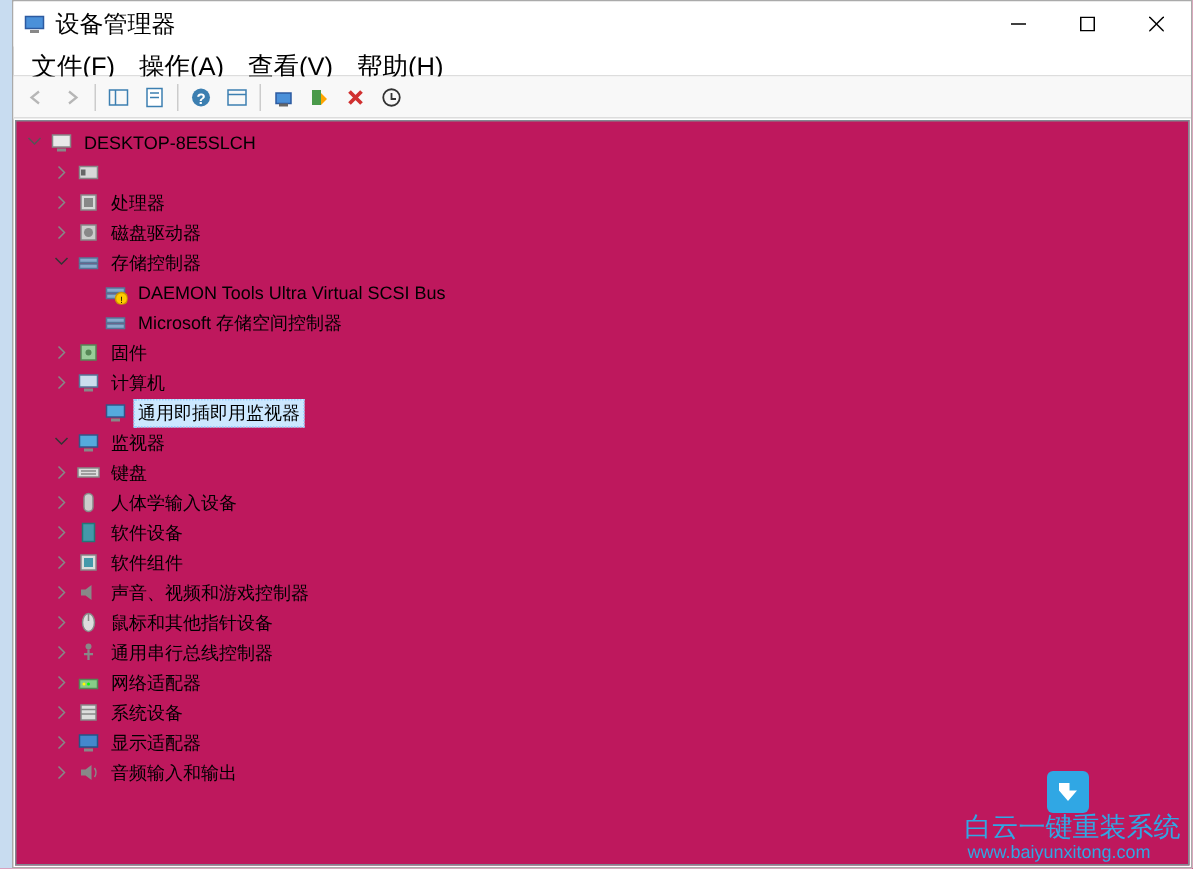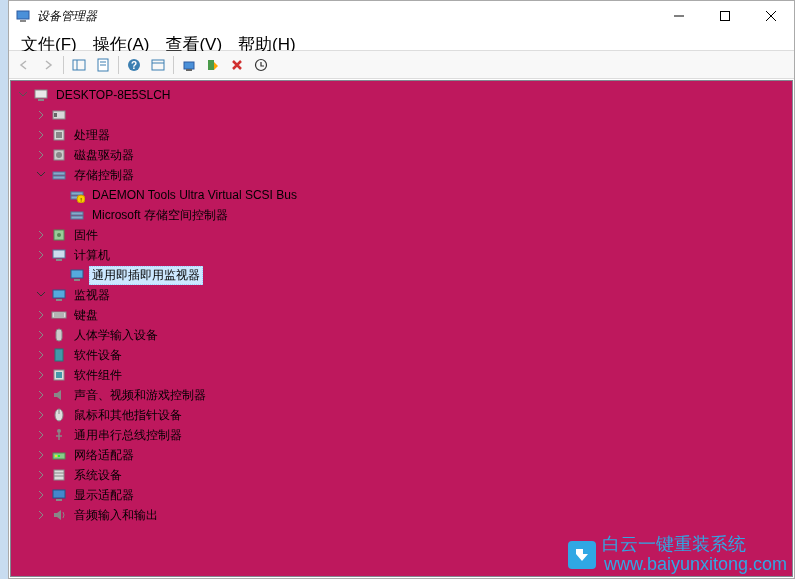--- a/index.html
+++ b/index.html
@@ -2,44 +2,44 @@
 <html><head>
   <meta charset="utf-8">
   <style>
     * { margin: 0; padding: 0; box-sizing: border-box; font-family: "Microsoft YaHei", "Segoe UI", Tahoma, sans-serif; }
     body { width: 795px; height: 579px; background: #fff; position: relative; overflow: hidden; }
     
     .window { position: absolute; left: 8px; top: 0; width: 787px; height: 579px; border: 1px solid #aaa; background: #fff; display: flex; flex-direction: column; }
     
     .titlebar { height: 30px; display: flex; align-items: center; padding-left: 6px; background: #fff; }
     .titlebar-icon { width: 16px; height: 16px; margin-right: 6px; }
-    .titlebar-text { font-size: 12px; flex: 1; font-style: italic; }
+    .titlebar-text { font-size: 16px; flex: 1; }
     .win-controls { display: flex; height: 30px; }
     .win-btn { width: 46px; height: 30px; display: flex; align-items: center; justify-content: center; font-size: 10px; cursor: default; }
     
     .menubar { height: 20px; display: flex; padding: 0 4px; font-size: 17px; border-bottom: 1px solid #ddd; }
     .menu-item { padding: 2px 8px; cursor: default; }
     
     .toolbar { height: 28px; display: flex; align-items: center; padding: 0 4px; gap: 2px; border-bottom: 1px solid #ddd; background: #f8f8f8; }
     .tb-btn { width: 22px; height: 22px; display: flex; align-items: center; justify-content: center; cursor: default; border: 1px solid transparent; }
     .tb-sep { width: 1px; height: 18px; background: #ccc; margin: 0 2px; }
     .tb-btn.disabled { opacity: 0.4; }
     
     .tree-area { flex: 1; overflow: auto; padding: 4px 0; font-size: 12px; border: 1px solid #828790; margin: 1px; background: #be185d; }
     .tree-row { height: 20px; display: flex; align-items: center; white-space: nowrap; padding-left: 4px; }
     .expander { width: 16px; height: 16px; display: flex; align-items: center; justify-content: center; color: #666; font-size: 10px; cursor: default; }
     .expander.empty { visibility: hidden; }
     .node-icon { width: 16px; height: 16px; margin: 0 4px 0 2px; display: flex; align-items: center; justify-content: center; }
     .node-label { padding: 1px 3px; }
     .node-label.selected { background: #cce8ff; border: 1px dotted #99d1ff; padding: 0 2px; }
     .indent { display: inline-block; }
     
-    .watermark { position: absolute; right: 8px; bottom: 4px; display: flex; align-items: center; font-size: 18px; color: #30a7e4; font-weight: 500; }
+    .watermark { position: absolute; right: 8px; bottom: 4px; display: flex; align-items: center; font-size: 18px; color: #30a7e4; font-weight: 500; flex-direction: column; }
     .watermark-icon { width: 28px; height: 28px; background: #30a7e4; border-radius: 4px; margin-right: 6px; display: flex; align-items: center; justify-content: center; }
-    .watermark-url {font-size: 18px; color: #30a7e4;  margin-left: 2px; }
+    .watermark-url {font-size: 12px; color: #30a7e4;  margin-left: 2px; }
     .watermark-text { display: flex; flex-direction: column; align-items: flex-start; line-height: 1.1;}
     
     
     .left-strip { position: absolute; left: 0; top: 0; width: 8px; height: 579px; background: #c8dcf0; }
     
     svg { display: block; }
   </style>
 </head>
 <body>
 

